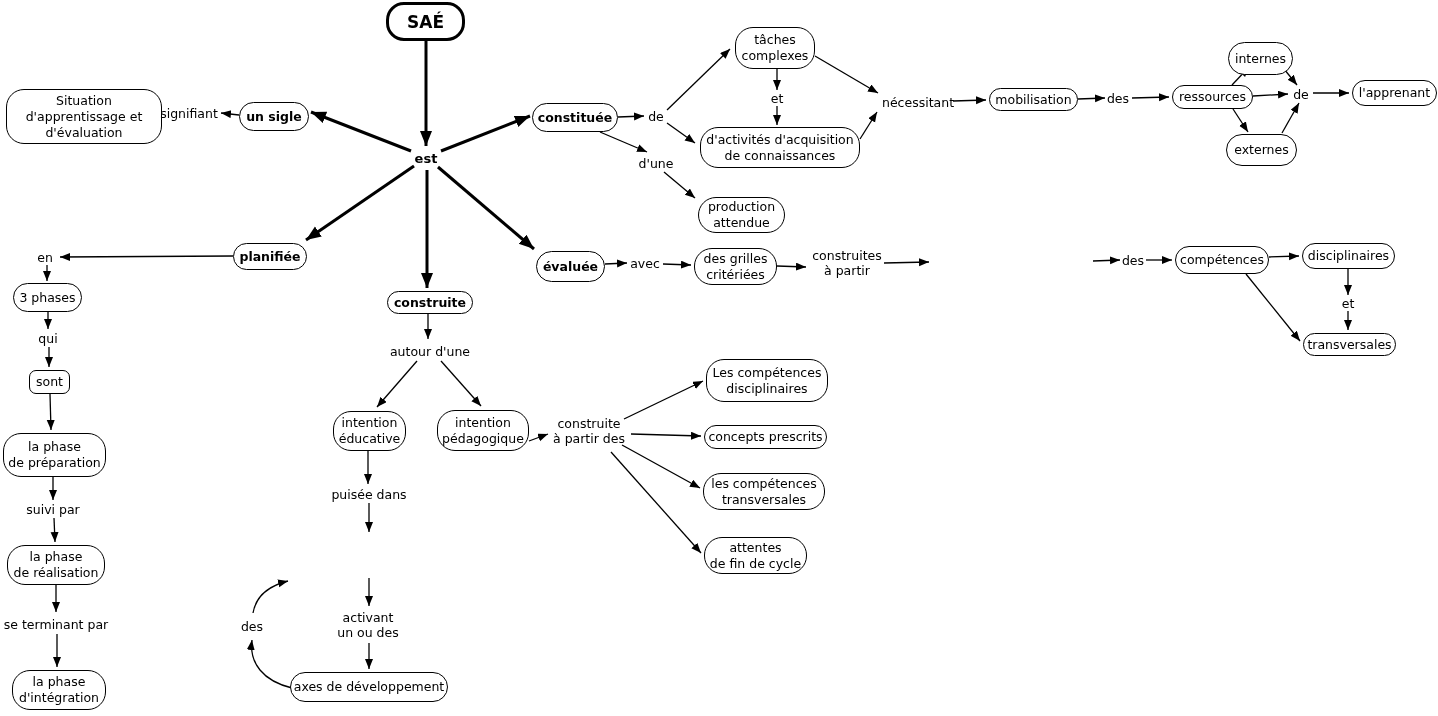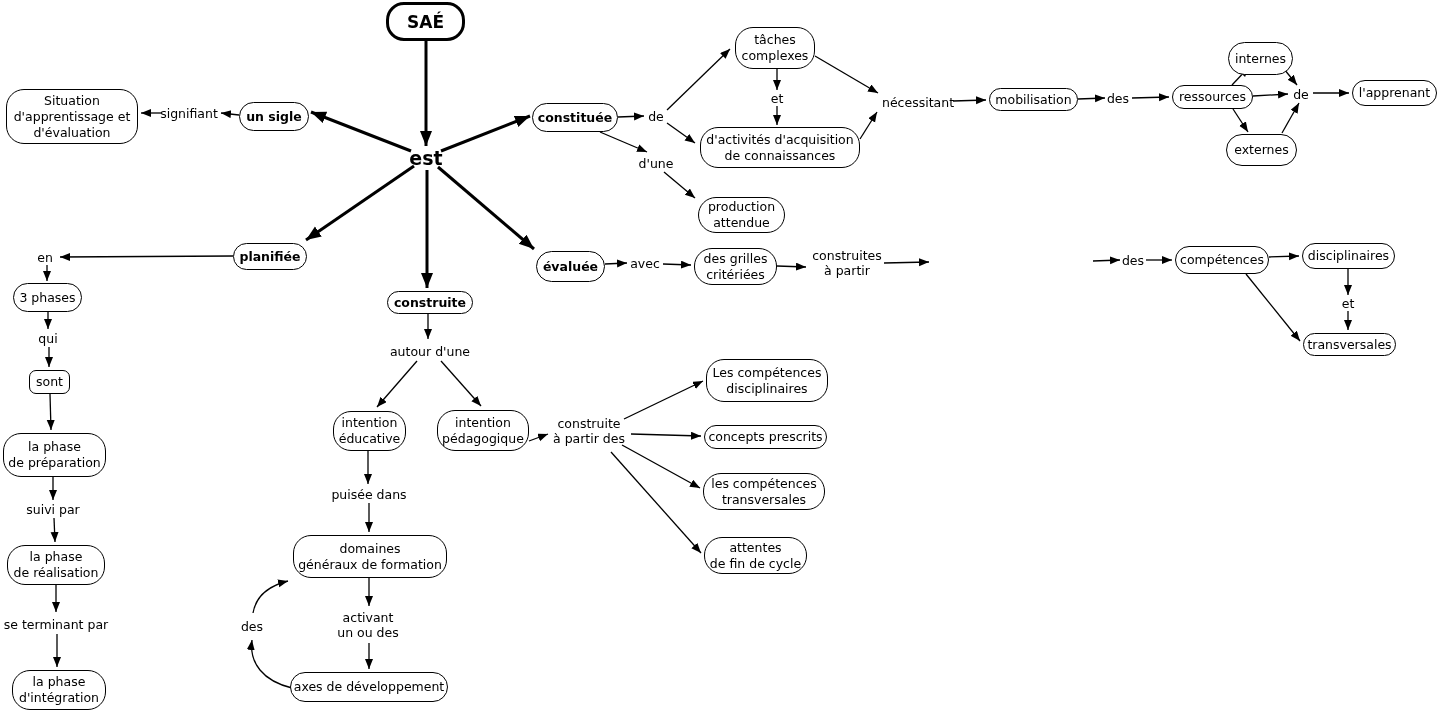--- a/index.html
+++ b/index.html
@@ -6,21 +6,21 @@
   .canvas{position:relative;width:1438px;height:716px;background:#fff;
           font-family:"DejaVu Sans","Liberation Sans",sans-serif;color:#000;overflow:hidden}
   svg.edges{position:absolute;left:0;top:0}
   .node{position:absolute;box-sizing:border-box;border:1.5px solid #000;border-radius:18px;
         background:#fff;display:flex;align-items:center;justify-content:center;
         text-align:center;font-size:12.5px;line-height:16px;white-space:pre-line;padding:1px}
   .node.bold{font-weight:bold}
   .node.root{border-width:3px;font-weight:bold;font-size:17px}
   .lbl{position:absolute;transform:translate(-50%,-50%);font-size:12.5px;line-height:15px;
        text-align:center;white-space:pre-line;background:transparent}
-  .lbl.bold{font-weight:bold;font-size:19px}
+  .lbl.bold{font-weight:bold;font-size:13px}
 </style>
 </head>
 <body>
 
 <div class="canvas">
 
   <svg class="edges" width="1438" height="716" viewBox="0 0 1438 716">
     <defs>
       <marker id="ah" markerUnits="userSpaceOnUse" markerWidth="12" markerHeight="10" refX="10" refY="4" orient="auto">
           <path d="M0,0 L10,4 L0,8 z" fill="#000"></path>
@@ -90,21 +90,21 @@
     <path d="M 292,688 C 263,681 249,663 252,640" fill="none" stroke="#000" stroke-width="1.3" marker-end="url(#ah)"></path>
     <path d="M 253,613 C 256,596 268,586 288,581" fill="none" stroke="#000" stroke-width="1.3" marker-end="url(#ah)"></path>
     <line x1="529" y1="441" x2="548" y2="434" stroke="#000" stroke-width="1.3" marker-end="url(#ah)"></line>
     <line x1="624" y1="419" x2="703" y2="381" stroke="#000" stroke-width="1.3" marker-end="url(#ah)"></line>
     <line x1="631" y1="434" x2="701" y2="436" stroke="#000" stroke-width="1.3" marker-end="url(#ah)"></line>
     <line x1="622" y1="445" x2="700" y2="488" stroke="#000" stroke-width="1.3" marker-end="url(#ah)"></line>
     <line x1="611" y1="452" x2="701" y2="553" stroke="#000" stroke-width="1.3" marker-end="url(#ah)"></line>
   </svg>
 
   <div class="node root" style="left:386px;top:2px;width:79px;height:39px">SAÉ</div>
-  <div class="node" style="left:6px;top:89px;width:132px;height:55px">Situation
+  <div class="node" style="left:6px;top:89px;width:156px;height:55px">Situation
 d'apprentissage et
 d'évaluation</div>
   <div class="node bold" style="left:239px;top:102px;width:70px;height:29px">un sigle</div>
   <div class="node bold" style="left:532px;top:103px;width:86px;height:29px">constituée</div>
   <div class="node" style="left:735px;top:27px;width:80px;height:42px">tâches
 complexes</div>
   <div class="node" style="left:700px;top:127px;width:160px;height:41px">d'activités d'acquisition
 de connaissances</div>
   <div class="node" style="left:698px;top:197px;width:87px;height:36px">production
 attendue</div>
@@ -126,22 +126,20 @@
 de préparation</div>
   <div class="node" style="left:7px;top:545px;width:98px;height:40px">la phase
 de réalisation</div>
   <div class="node" style="left:12px;top:670px;width:94px;height:40px">la phase
 d'intégration</div>
   <div class="node bold" style="left:387px;top:291px;width:86px;height:23px">construite</div>
   <div class="node" style="left:333px;top:411px;width:73px;height:40px">intention
 éducative</div>
   <div class="node" style="left:437px;top:410px;width:92px;height:41px">intention
 pédagogique</div>
-  <div class="node" style="left:293px;top:535px;width:154px;height:43px">domaines
-généraux de formation</div>
   <div class="node" style="left:290px;top:672px;width:158px;height:30px">axes de développement</div>
   <div class="node" style="left:706px;top:359px;width:122px;height:43px">Les compétences
 disciplinaires</div>
   <div class="node" style="left:704px;top:425px;width:123px;height:24px">concepts prescrits</div>
   <div class="node" style="left:703px;top:473px;width:122px;height:37px">les compétences
 transversales</div>
   <div class="node" style="left:704px;top:537px;width:103px;height:37px">attentes
 de fin de cycle</div>
 
   <div class="lbl bold" style="left:426px;top:158px">est</div>

